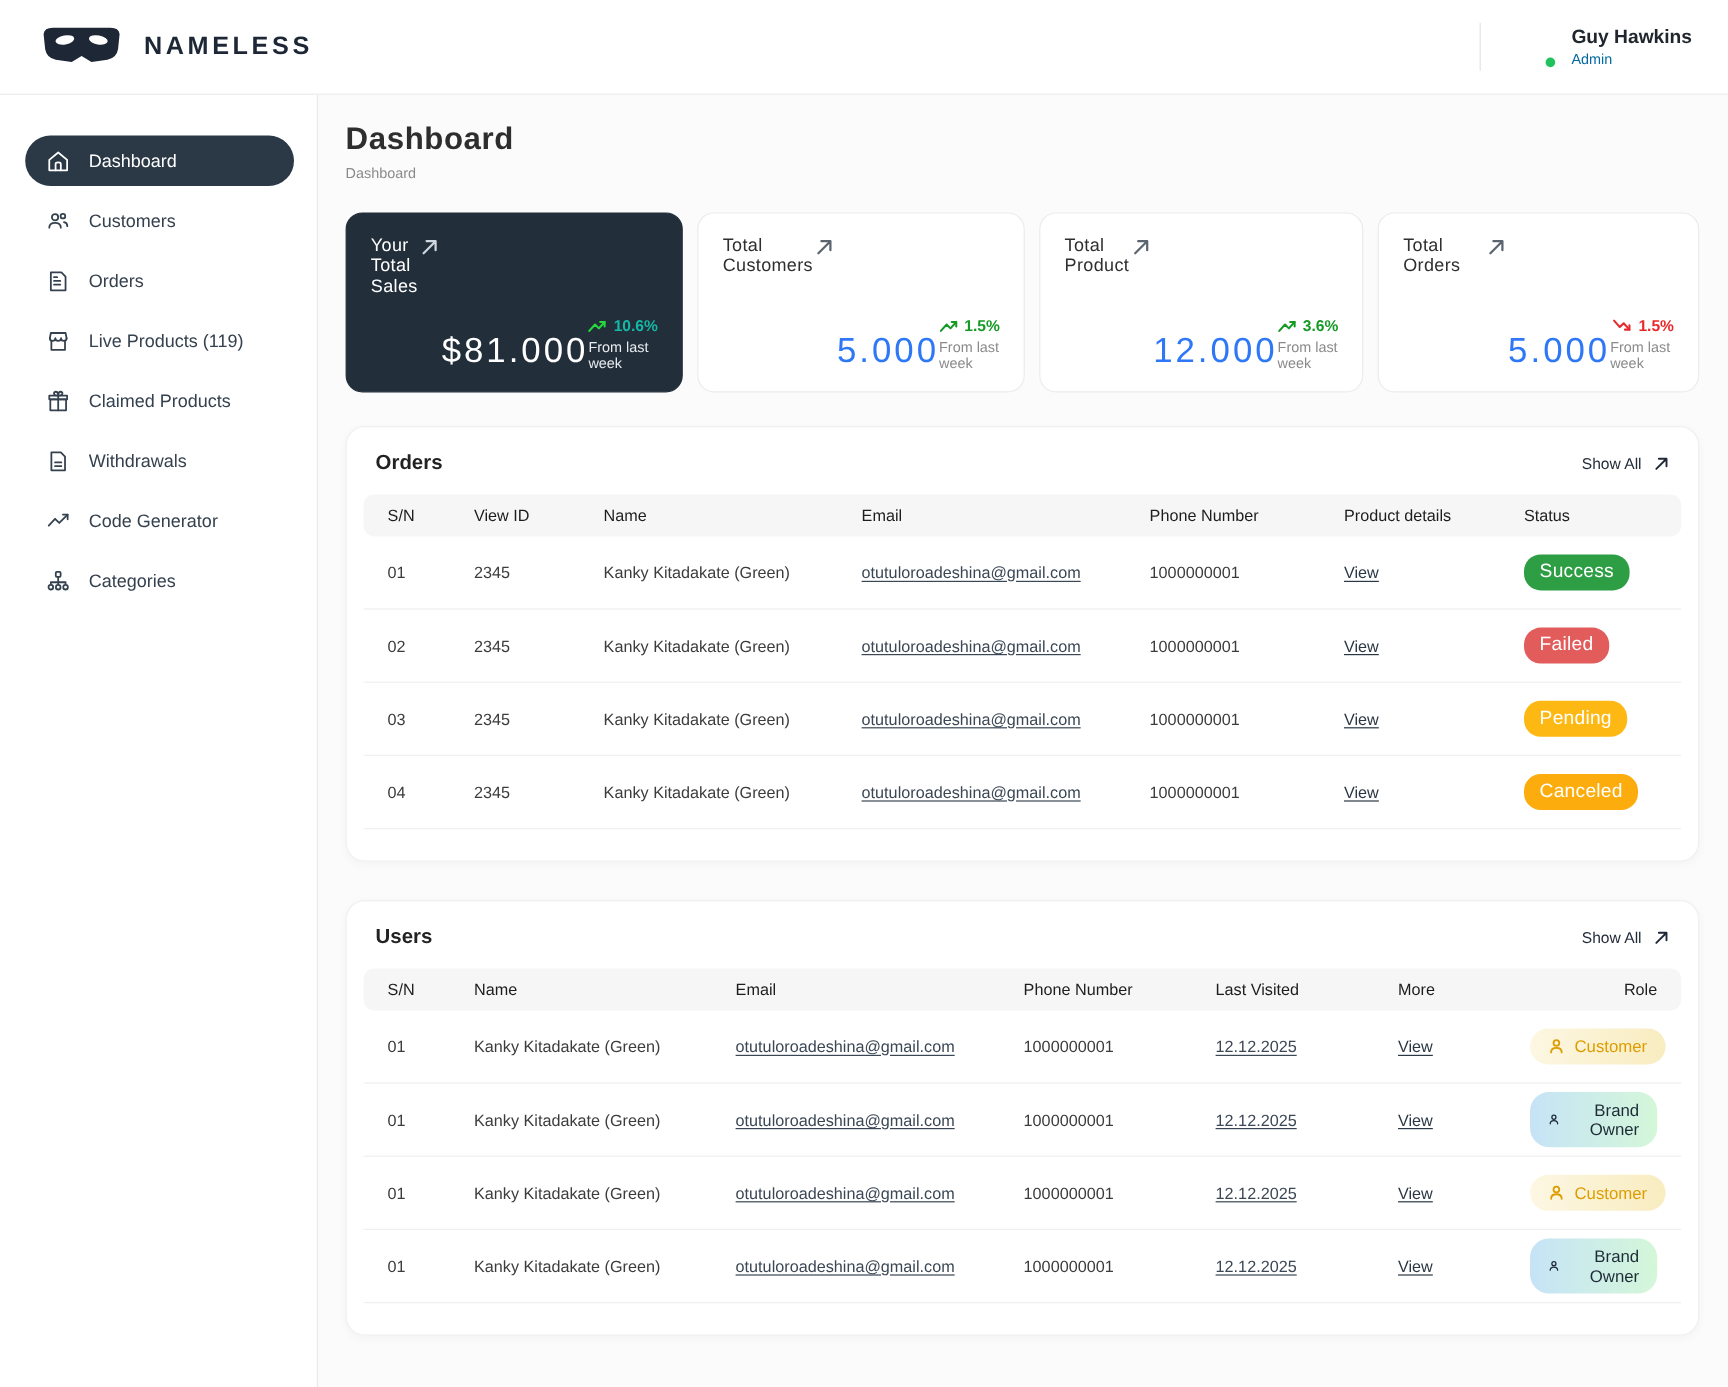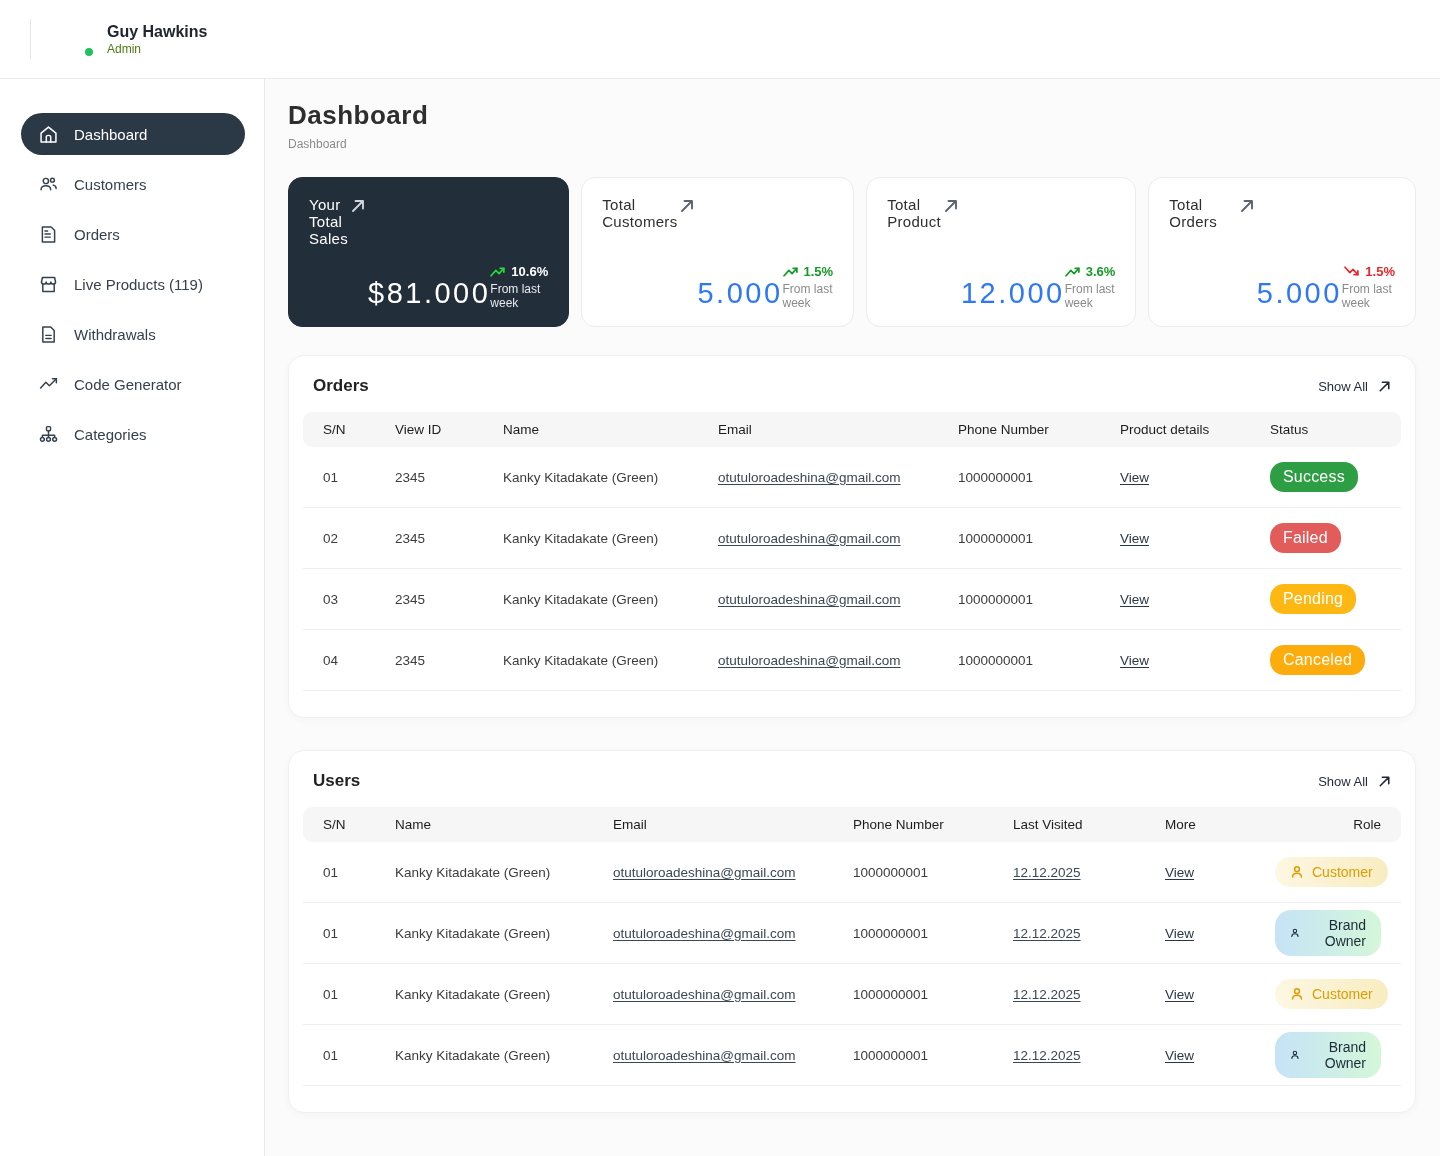--- a/index.html
+++ b/index.html
@@ -25,21 +25,21 @@
     background:
       radial-gradient(circle at 50% 32%, #c9b49a 0 26%, rgba(0,0,0,0) 27%),
       radial-gradient(circle at 50% 90%, #3d4a44 0 45%, rgba(0,0,0,0) 46%),
       linear-gradient(135deg,#9aa5a0,#6b756f 60%, #55605a);
   }
   .status-dot {
     position:absolute; right:-2px; bottom:1px; width:12px; height:12px;
     background:#21c25e; border:2px solid #fff; border-radius:50%;
   }
   .user-name { font-size:16px; font-weight:700; color:#20262e; line-height:1.2; }
-  .user-role { font-size:12px; color:#4d7c0f; }
+  .user-role { font-size:12px; color:#0369a1; }
 
   
   .sidebar {
     position:absolute; top:79px; left:0; width:265px; height:1077px;
     background:#fff; border-right:1px solid #e9e9e9; padding-top:34px; z-index:2;
   }
   .side-item {
     display:flex; align-items:center; gap:15px; height:42px;
     margin:0 19px 8px 21px; padding-left:17px; border-radius:21px;
     color:#35414e; font-size:15px; cursor:pointer;
@@ -64,21 +64,21 @@
   .card-top { display:flex; justify-content:space-between; align-items:flex-start; }
   .card-title { font-size:15px; color:#2f2f2f; letter-spacing:0.3px; }
   .card.dark .card-title { color:#fff; }
   .card-arrow { cursor:pointer; line-height:0; }
   .card-bottom { display:flex; justify-content:space-between; align-items:flex-end; }
   .card-value { font-size:29px; color:#2e78f7; letter-spacing:2.5px; font-weight:500; }
   .card.dark .card-value { color:#fff; }
   .trend-block { display:flex; flex-direction:column; align-items:flex-end; gap:3px; }
   .trend { display:flex; align-items:center; gap:5px; font-size:13px; font-weight:700; }
   .trend.up { color:#149a25; }
-  .card.dark .trend.up { color:#ffffff; }
+  .card.dark .trend.up { color:#14b8a6; }
   .trend.down { color:#e8282b; }
   .trend-note { font-size:12px; color:#8a8a8a; }
   .card.dark .trend-note { color:#e8ecef; }
 
   
   .panel {
     background:#fff; border:1px solid #f0f0f0; border-radius:16px;
     box-shadow:0 2px 8px rgba(0,0,0,0.03); margin-top:28px; padding:20px 14px 14px;
   }
   .panel-head { display:flex; justify-content:space-between; align-items:center; padding:0 8px 16px 10px; }
@@ -110,20 +110,30 @@
   }
   .role-customer { background:linear-gradient(90deg,#fdf7e3,#f8ecc0); color:#dd9d02; }
   .role-customer svg { stroke:#dd9d02; }
   .role-brand { background:linear-gradient(90deg,#c6e3f7,#d4f7d9); color:#1d2b36; }
   .role-brand svg { stroke:#1d2b36; }
 </style>
 </head>
 <body>
 
 <header class="topbar">
+  <div class="brand">
+    <span style="line-height:0;">
+      <svg width="76" height="40" viewBox="0 0 120 60" fill="#1d2735" xmlns="http://www.w3.org/2000/svg">
+        <path d="M10 13 Q11 5 22 5 L98 5 Q109 5 110 13 L108 33 Q106 45 94 47 L73 50 L60 42 L47 50 L26 47 Q14 45 12 33 Z"></path>
+        <ellipse cx="38" cy="21" rx="12.5" ry="6" fill="#fff" transform="rotate(-10 38 21)"></ellipse>
+        <ellipse cx="82" cy="21" rx="12.5" ry="6" fill="#fff" transform="rotate(10 82 21)"></ellipse>
+      </svg>
+    </span>
+    <span class="brand-name">NAMELESS</span>
+  </div>
   <div class="userchip">
     <span class="vdiv"></span>
     <span class="avatar-wrap">
       <span class="avatar"></span>
       <span class="status-dot"></span>
     </span>
     <span>
       <div class="user-name">Guy Hawkins</div>
       <div class="user-role">Admin</div>
     </span>
@@ -162,20 +172,31 @@
   </div>
   <div class="side-item">
     <span style="line-height:0;">
       <svg width="21" height="21" viewBox="0 0 24 24" fill="none" stroke-width="1.7" stroke-linecap="round" stroke-linejoin="round">
           <path d="M4 9 L5 4 H19 L20 9"></path>
           <path d="M4 9 Q4 11.5 6.7 11.5 Q9.3 11.5 9.3 9 Q9.3 11.5 12 11.5 Q14.7 11.5 14.7 9 Q14.7 11.5 17.3 11.5 Q20 11.5 20 9"></path>
           <path d="M5.5 11.5 V20 H18.5 V11.5"></path>
         </svg>
     </span>
     <span>Live Products (119)</span>
+  </div>
+  <div class="side-item">
+    <span style="line-height:0;">
+      <svg width="21" height="21" viewBox="0 0 24 24" fill="none" stroke-width="1.7" stroke-linecap="round" stroke-linejoin="round">
+          <rect x="4.5" y="10" width="15" height="10.5"></rect>
+          <rect x="3.5" y="6.5" width="17" height="3.5"></rect>
+          <path d="M12 6.5 V20.5"></path>
+          <path d="M12 6.5 Q8 6.5 8 4.5 Q8 2.8 9.8 2.8 Q12 2.8 12 6.5 Q12 2.8 14.2 2.8 Q16 2.8 16 4.5 Q16 6.5 12 6.5 Z"></path>
+        </svg>
+    </span>
+    <span>Claimed Products</span>
   </div>
   <div class="side-item">
     <span style="line-height:0;">
       <svg width="21" height="21" viewBox="0 0 24 24" fill="none" stroke-width="1.7" stroke-linecap="round" stroke-linejoin="round">
           <path d="M5.5 3.5 H14.5 L18.5 7.5 V20.5 H5.5 Z"></path>
           <path d="M9 13 H15 M9 16.5 H15"></path>
         </svg>
     </span>
     <span>Withdrawals</span>
   </div>

